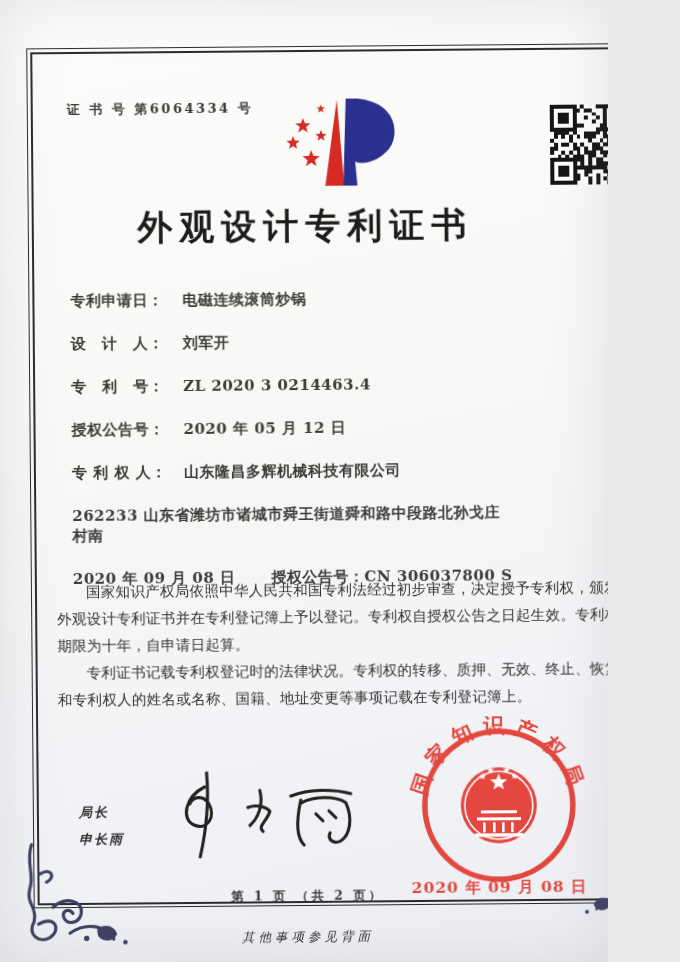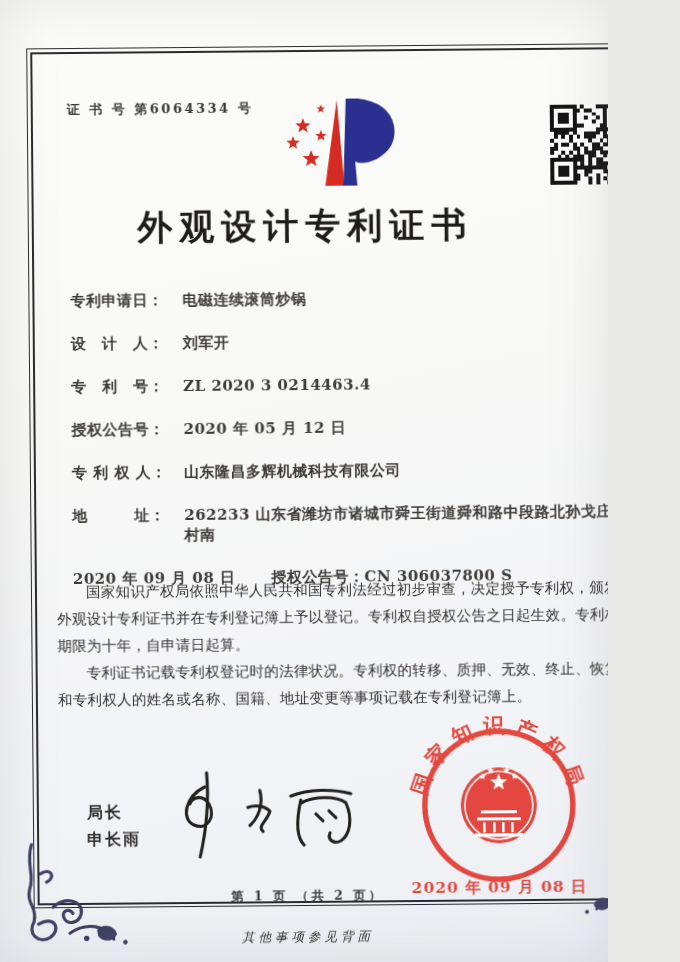--- a/index.html
+++ b/index.html
@@ -51,22 +51,22 @@
   .row{display:flex;margin-bottom:23px;line-height:20px;font-weight:600;color:#3d3b38;}
   .row .lbl{flex:0 0 112px;letter-spacing:.5px;}
   .row .val{letter-spacing:.5px;max-width:440px;}
   .row.grant{margin-bottom:0;}
   .row.grant .pair2{margin-left:36px;display:flex;}
   .body-text{
     position:absolute;left:56px;top:577px;width:568px;
     font-size:14.5px;line-height:1.86;color:#333130;letter-spacing:.3px;
   }
   .body-text p{text-indent:2em;}
-  .director{position:absolute;left:84px;top:797px;font-size:16px;font-weight:700;
-    line-height:27px;color:#2e2c2a;letter-spacing:2px;}
+  .director{position:absolute;left:76px;top:797px;font-size:13px;font-weight:700;
+    line-height:27px;color:#2e2c2a;letter-spacing:2px;font-style:italic;}
   .signature{position:absolute;left:160px;top:766px;width:215px;height:100px;}
   .seal{position:absolute;left:405px;top:718px;width:182px;height:200px;
     mix-blend-mode:multiply;opacity:.93;}
   .seal text{font-family:"DejaVu Serif","Liberation Serif",serif;font-weight:700;}
   .page-info{
     position:absolute;top:888px;left:0;width:100%;text-align:center;
     font-size:12.5px;letter-spacing:3px;color:#3a3836;font-weight:600;
   }
   .orn{position:absolute;}
   .orn-left{left:20px;top:840px;width:115px;height:105px;}
@@ -570,21 +570,20 @@
       </div>
       <div class="row">
         <span class="lbl">授权公告号：</span>
         <span class="val">2020 年 05 月 12 日</span>
       </div>
       <div class="row">
         <span class="lbl">专 利 权 人：</span>
         <span class="val">山东隆昌多辉机械科技有限公司</span>
       </div>
       <div class="row">
-        <span class="lbl">地　　　址：</span>
         <span class="val">262233 山东省潍坊市诸城市舜王街道舜和路中段路北孙戈庄村南</span>
       </div>
       <div class="row grant">
         <span class="val">2020 年 09 月 08 日</span>
         <span class="pair2">
           <span class="lbl" style="flex-basis:auto">授权公告号：</span>
           <span class="val">CN 306037800 S</span>
         </span>
       </div>
     </div>

